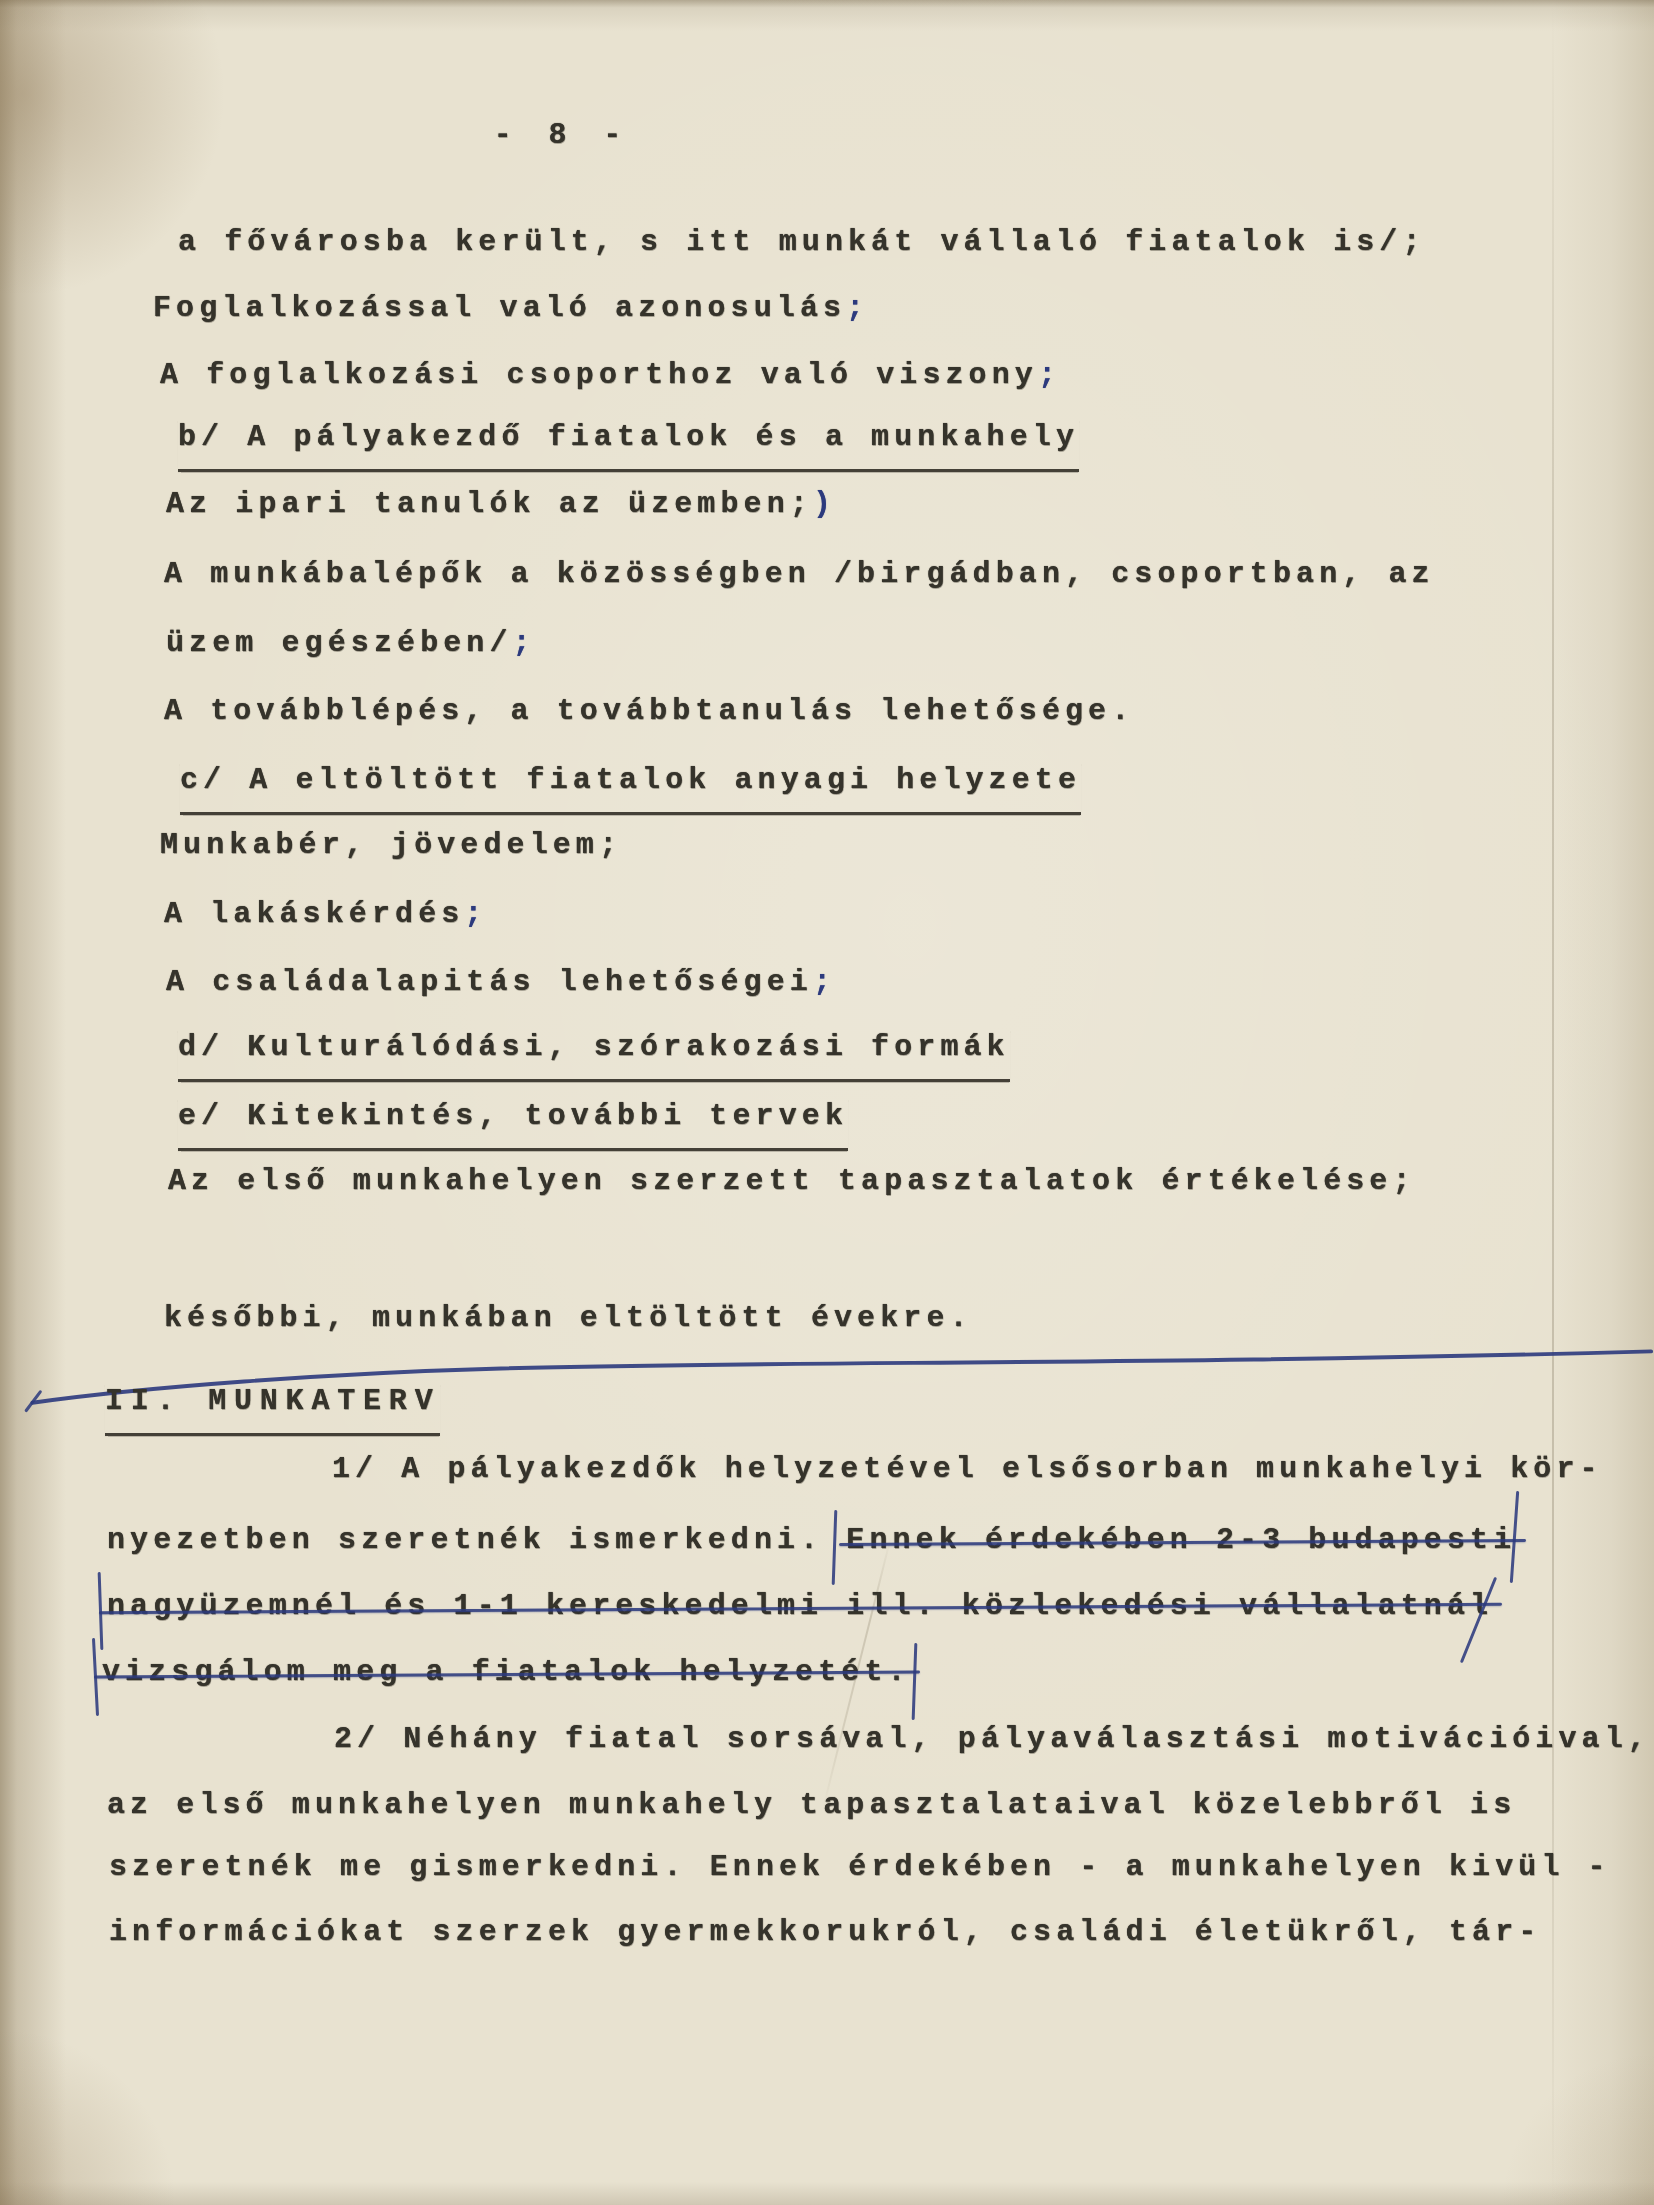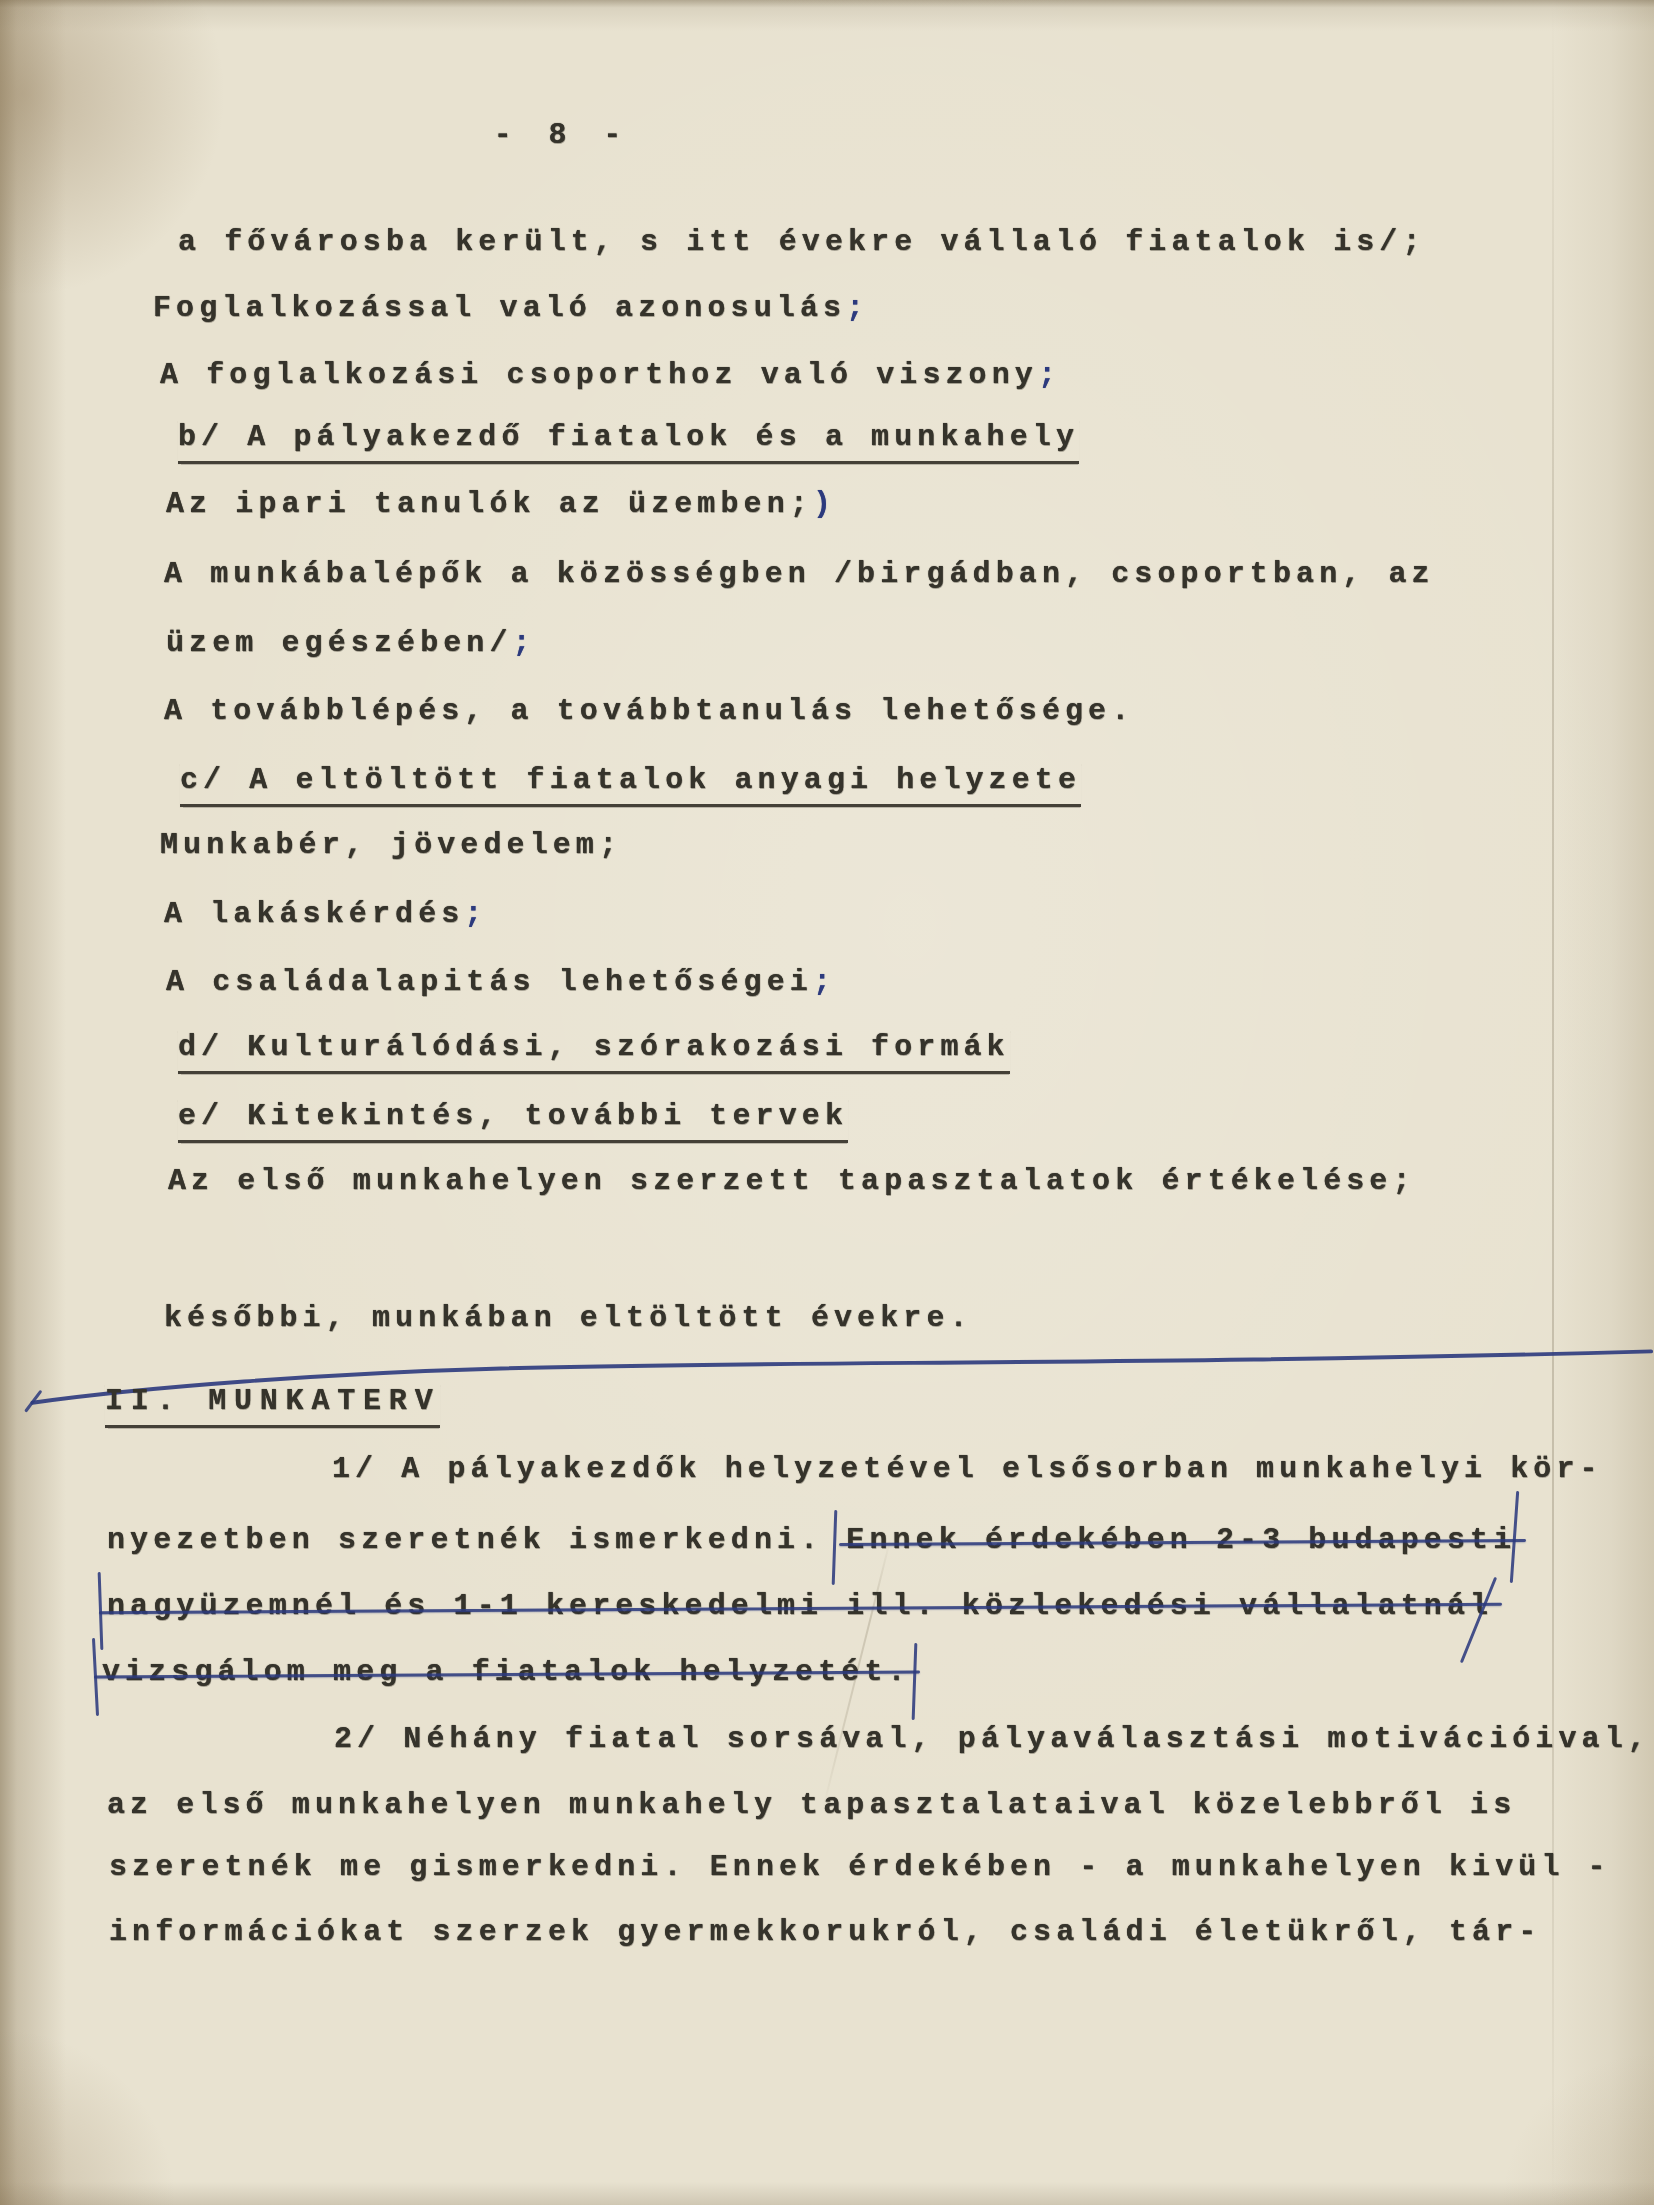--- a/index.html
+++ b/index.html
@@ -38,21 +38,21 @@
     position:absolute;
     white-space:pre;
     font-size:30px;
     font-weight:700;
     letter-spacing:5.1px;
     color:#35332b;
     text-shadow:0 0 1px rgba(42,39,31,0.78), 0.5px 0.5px 0.5px rgba(42,39,31,0.30);
   }
   .ul > .u{
     border-bottom:3.9px solid rgba(44,41,33,0.88);
-    padding-bottom:7px;
+    padding-bottom:15px;
     box-shadow:0 0.8px 0.8px rgba(44,41,33,0.25);
   }
   .pagenum{letter-spacing:9.4px;}
   .section-title{letter-spacing:7.8px;font-family:Liberation Mono, monospace;}
   .pen{color:#2c3a7d;text-shadow:0 0 0.8px rgba(44,58,125,0.8);}
   
   .struck{position:relative;display:inline-block;}
   .struck::after{
     content:"";
     position:absolute;left:-7.8px;right:-9.4px;top:53%;height:3.1px;
@@ -70,21 +70,21 @@
 <div class="page">
 
   <div class="shade shade-vignette"></div>
   <div class="shade-rightline"></div>
   <div class="crease"></div>
 
   <div class="tline pagenum" style="left:384px;top:84px">
     <span>- 8 -</span>
   </div>
 
-  <div class="tline" style="left:178px;top:225px"><span>a fővárosba került, s itt évekre vállaló fiatalok is/;</span></div>
+  <div class="tline" style="left:178px;top:225px"><span>a fővárosba került, s itt munkát vállaló fiatalok is/;</span></div>
   <div class="tline" style="left:153px;top:291px"><span>Foglalkozással való azonosulás</span><span class="pen">;</span></div>
   <div class="tline" style="left:160px;top:358px"><span>A foglalkozási csoporthoz való viszony</span><span class="pen">;</span></div>
   <div class="tline ul" style="left:178px;top:420px"><span class="u">b/ A pályakezdő fiatalok és a munkahely</span></div>
   <div class="tline" style="left:166px;top:487px"><span>Az ipari tanulók az üzemben;</span><span class="pen">)</span></div>
   <div class="tline" style="left:164px;top:557px"><span>A munkábalépők a közösségben /birgádban, csoportban, az</span></div>
   <div class="tline" style="left:166px;top:626px"><span>üzem egészében/</span><span class="pen">;</span></div>
   <div class="tline" style="left:164px;top:694px"><span>A továbblépés, a továbbtanulás lehetősége.</span></div>
   <div class="tline ul" style="left:180px;top:763px"><span class="u">c/ A eltöltött fiatalok anyagi helyzete</span></div>
   <div class="tline" style="left:160px;top:828px"><span>Munkabér, jövedelem;</span></div>
   <div class="tline" style="left:164px;top:897px"><span>A lakáskérdés</span><span class="pen">;</span></div>

